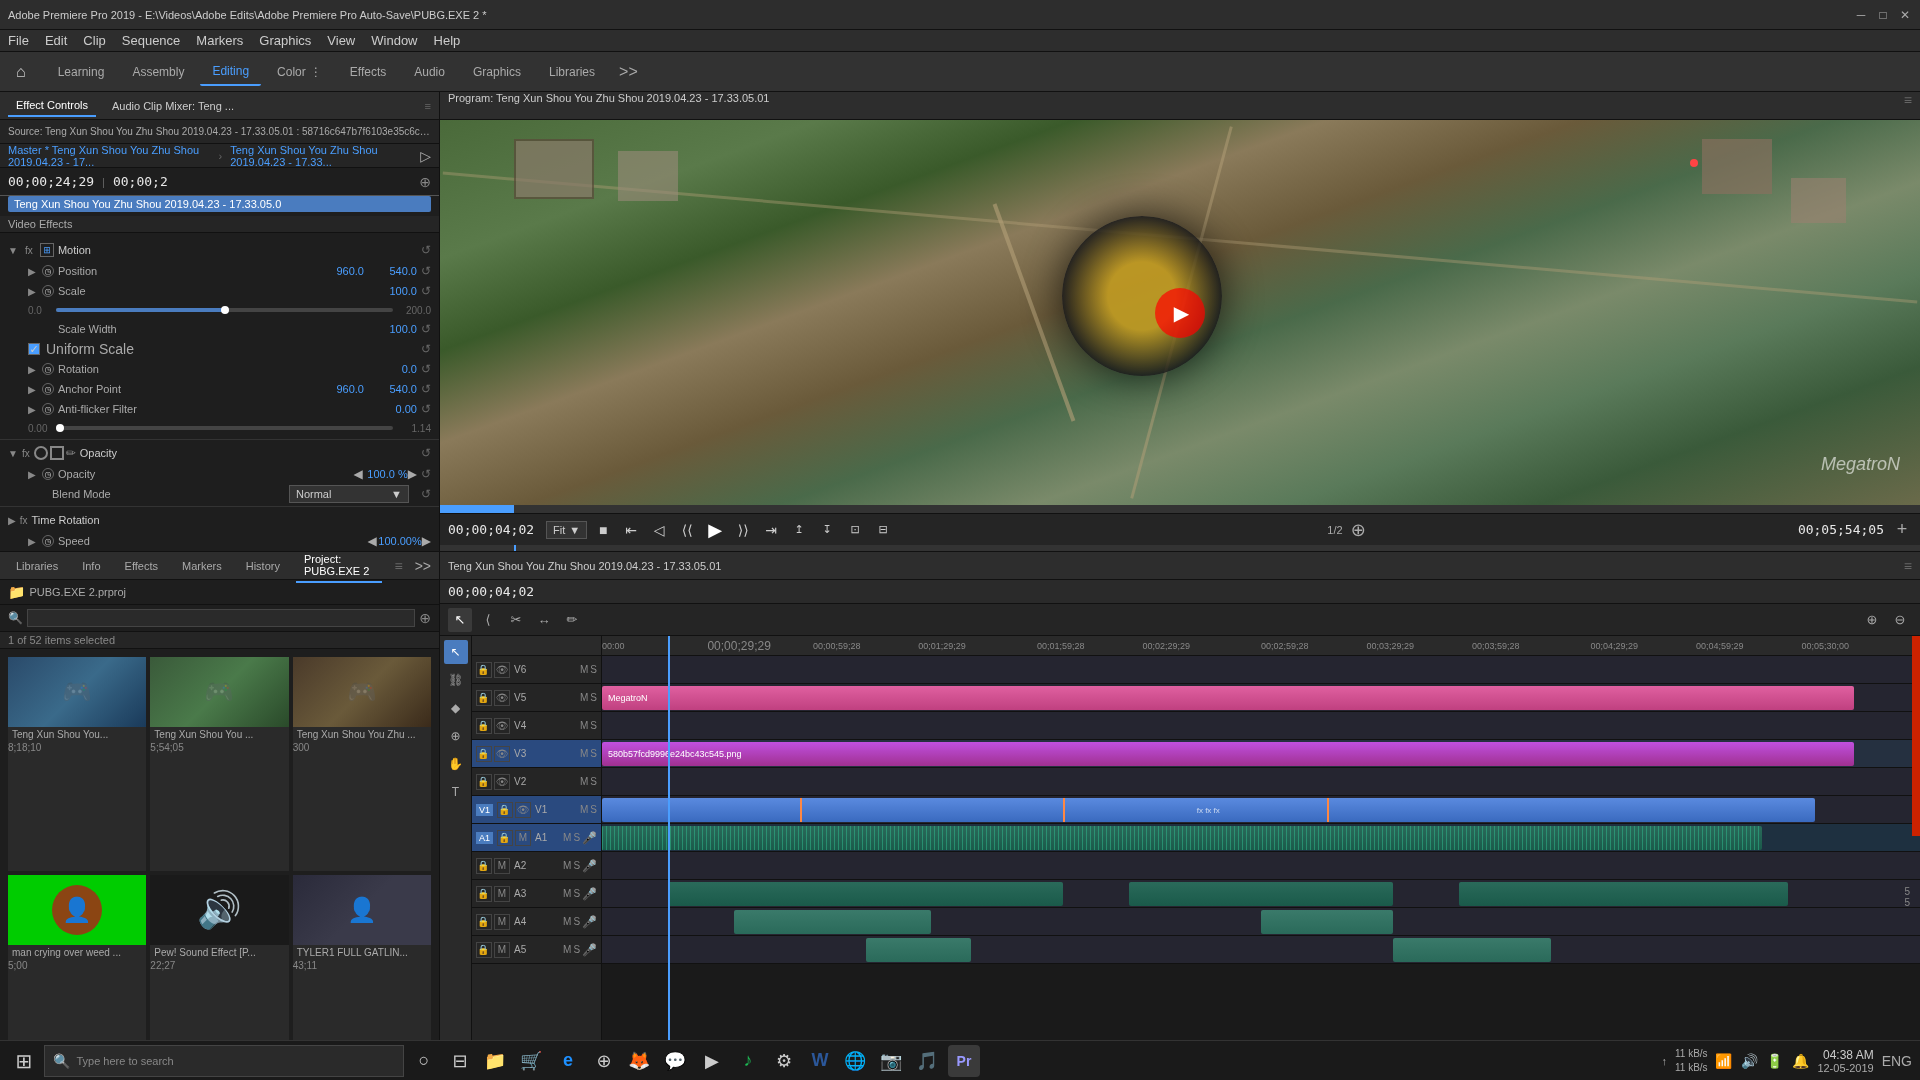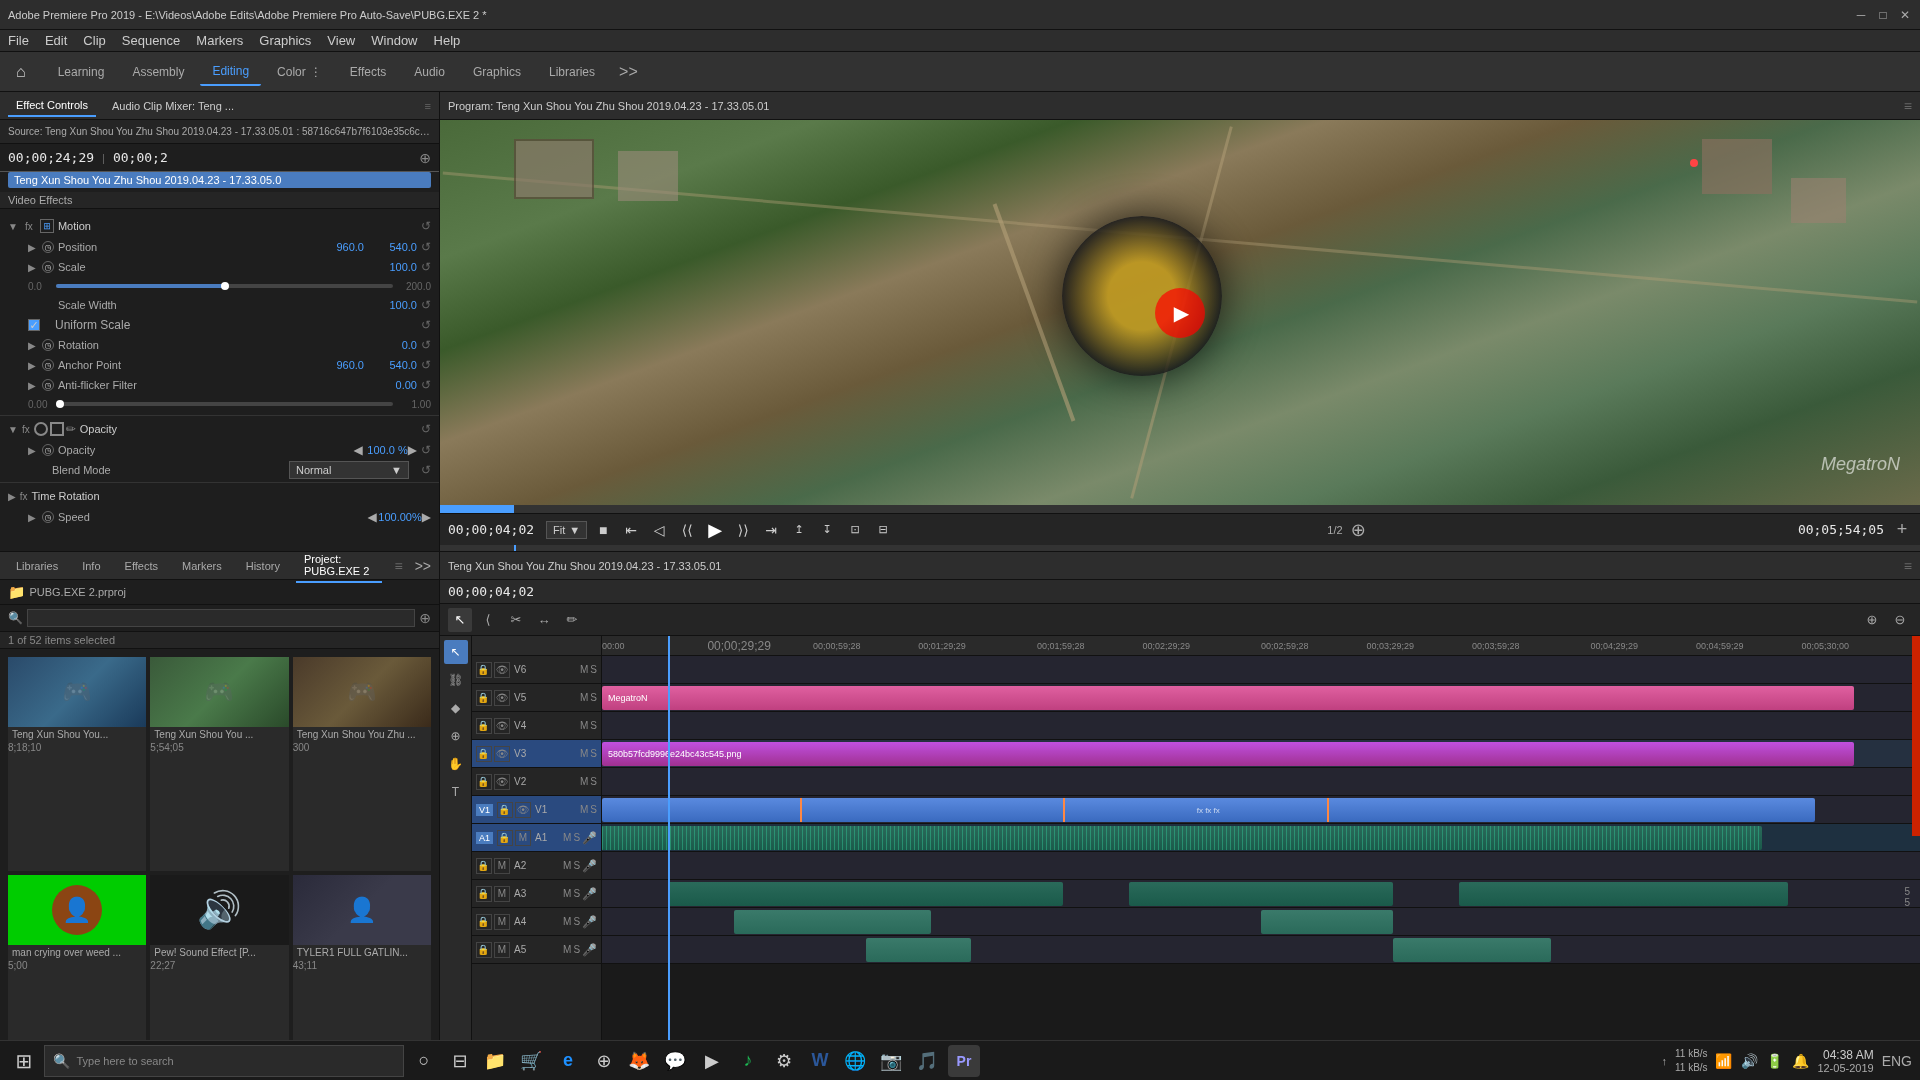--- a/index.html
+++ b/index.html
@@ -57,31 +57,31 @@
     
     .fx-slider-row { padding: 1px 8px 1px 28px; display: flex; align-items: center; gap: 8px; height: 18px; }
     .fx-slider { flex: 1; height: 4px; background: #444; border-radius: 2px; position: relative; cursor: pointer; }
     .fx-slider-fill { height: 100%; background: #4a7cbf; border-radius: 2px; }
     .fx-slider-thumb { width: 8px; height: 8px; background: #fff; border-radius: 50%; position: absolute; top: -2px; cursor: pointer; }
     .fx-slider-min { font-size: 10px; color: #666; min-width: 20px; }
     .fx-slider-max { font-size: 10px; color: #666; min-width: 30px; text-align: right; }
     
     .fx-checkbox-row { padding: 1px 8px 1px 28px; display: flex; align-items: center; height: 20px; }
     .fx-checkbox { width: 12px; height: 12px; background: #4a9eff; border: 1px solid #666; display: inline-flex; align-items: center; justify-content: center; margin-right: 6px; cursor: pointer; }
-    .fx-checkbox-label { font-size: 12px; color: #aaa; margin-left: 9px; }
+    .fx-checkbox-label { font-size: 14px; color: #aaa; }
     
     .fx-dropdown-row { padding: 1px 8px 1px 28px; display: flex; align-items: center; height: 20px; gap: 8px; }
     .fx-dropdown { background: #333; border: 1px solid #555; padding: 2px 6px; font-size: 11px; color: #ccc; cursor: pointer; width: 120px; display: flex; align-items: center; justify-content: space-between; }
     .opacity-shape { width: 14px; height: 14px; border-radius: 50%; border: 2px solid #888; display: inline-block; margin-right: 2px; }
     .opacity-rect { width: 14px; height: 14px; border: 2px solid #888; display: inline-block; margin-right: 2px; }
     .opacity-pen { font-size: 12px; color: #888; margin-right: 4px; }
     
     
     #program-monitor { background: #1a1a1a; border-bottom: 1px solid #111; display: flex; flex-direction: column; }
-    #pm-header { background: #2d2d2d; height: 28px; display: flex; align-items: center; padding: 0 8px; gap: 8px; border-bottom: 1px solid #111; }
+    #pm-header { background: #2d2d2d; height: 28px; display: flex; padding: 0 8px; gap: 8px; border-bottom: 1px solid #111; }
     #pm-header .pm-title { font-size: 11px; color: #ccc; flex: 1; }
     #pm-video { flex: 1; background: #000; position: relative; overflow: hidden; }
     #pm-controls-bar { background: #252525; height: 32px; display: flex; align-items: center; padding: 0 8px; gap: 4px; border-top: 1px solid #111; }
     #pm-timecode { font-size: 13px; color: #e8e8e8; font-family: monospace; margin-right: 8px; }
     #pm-fit { background: #333; border: 1px solid #555; padding: 2px 6px; font-size: 11px; color: #ccc; cursor: pointer; display: flex; align-items: center; gap: 4px; }
     #pm-page { font-size: 11px; color: #aaa; margin-left: auto; }
     #pm-end-tc { font-size: 13px; color: #e8e8e8; font-family: monospace; }
     .pm-btn { width: 24px; height: 24px; display: inline-flex; align-items: center; justify-content: center; background: transparent; border: none; color: #ccc; cursor: pointer; font-size: 14px; }
     #pm-timeline-bar { height: 6px; background: #333; position: relative; }
     #pm-playhead { position: absolute; left: 0; top: 0; width: 2px; height: 6px; background: #4a9eff; }
@@ -200,20 +200,26 @@
 
   <div id="effect-controls">
     <div id="ec-header">
       <div class="tab active">Effect Controls</div>
       <div class="tab">Audio Clip Mixer: Teng ...</div>
       <div style="margin-left:auto;color:#666;cursor:pointer;">≡</div>
     </div>
     <div id="ec-source">
       <span style="font-size:10px;overflow:hidden;text-overflow:ellipsis;white-space:nowrap;">Source: Teng Xun Shou You Zhu Shou 2019.04.23 - 17.33.05.01 : 58716c647b7f6103e35c6c9b.png: 00;05;36;09</span>
     </div>
+    <div id="ec-breadcrumb">
+      <span class="bc-item">Master * Teng Xun Shou You Zhu Shou 2019.04.23 - 17...</span>
+      <span class="bc-sep">›</span>
+      <span class="bc-item">Teng Xun Shou You Zhu Shou 2019.04.23 - 17.33...</span>
+      <span style="margin-left:auto;font-size:14px;color:#aaa;cursor:pointer;">▷</span>
+    </div>
     <div id="ec-timecodes">
       <span class="tc">00;00;24;29</span>
       <span style="color:#666;">|</span>
       <span class="tc">00;00;2</span>
       <span style="flex:1"></span>
       <span style="font-size:14px;color:#888;cursor:pointer;">⊕</span>
     </div>
     <div id="ec-clip-bar">
       <span>Teng Xun Shou You Zhu Shou 2019.04.23 - 17.33.05.0</span>
     </div>
@@ -294,21 +300,21 @@
           <span class="fx-prop-name">Anti-flicker Filter</span>
           <span class="fx-prop-val">0.00</span>
           <span class="fx-prop-reset">↺</span>
         </div>
         <div class="fx-slider-row">
           <span class="fx-slider-min">0.00</span>
           <div class="fx-slider">
             <div class="fx-slider-fill" style="width:0%;"></div>
             <div class="fx-slider-thumb" style="left:0px;"></div>
           </div>
-          <span class="fx-slider-max">1.00</span>
+          <span class="fx-slider-max">1.14</span>
         </div>
       </div>
 
       <div class="section-divider"></div>
 
       <div class="fx-section">
         <div class="fx-header">
           <span class="fx-toggle">▼</span>
           <span style="font-size:10px;color:#888;margin-right:4px;">fx</span>
           <span class="opacity-shape"></span>

